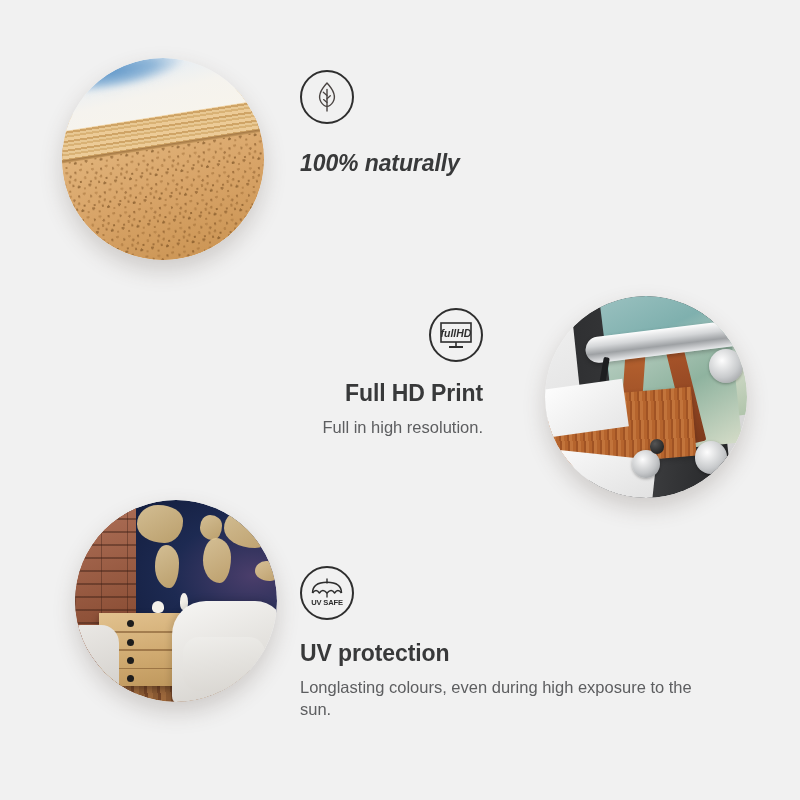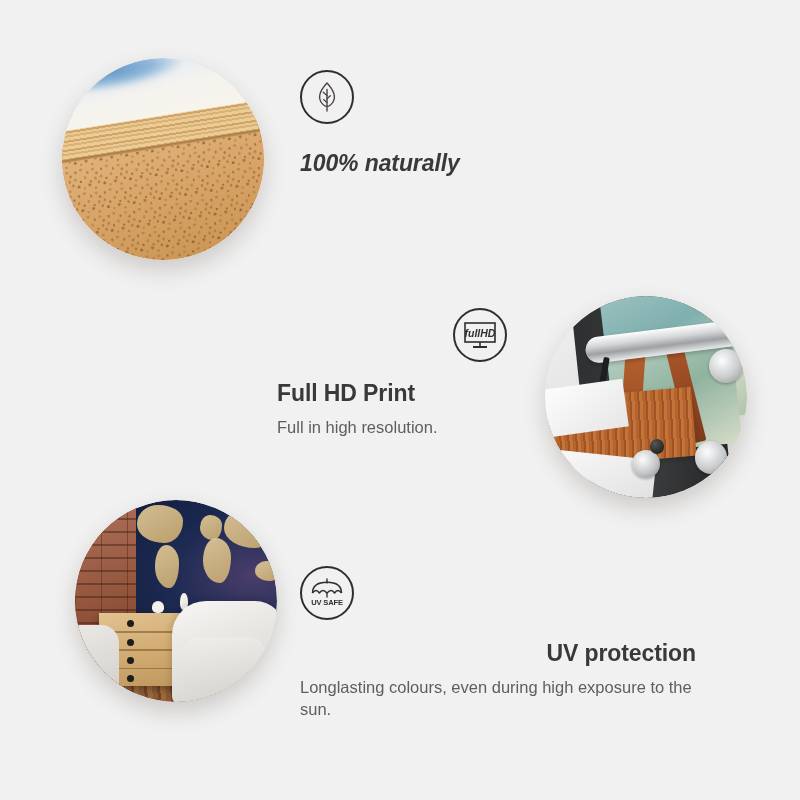--- a/index.html
+++ b/index.html
@@ -186,27 +186,27 @@
     font-size: 16.5px;
     color: #5d5e60;
     line-height: 1.35;
     margin: 0;
   }
 
   #feature-natural      { left: 300px; top: 70px; text-align: left; font-style: italic; }
   #feature-natural .icon-circle { margin-bottom: 26px; }
   #feature-natural .ftitle { margin-bottom: 10px; }
 
-  #feature-fullhd       { left: 277px; top: 308px; width: 230px; }
+  #feature-fullhd       { left: 253px; top: 308px; width: 230px; text-align: right; }
   #feature-fullhd .icon-circle { margin-left: auto; margin-bottom: 18px; }
   #feature-fullhd .ftitle { margin-bottom: 8px; }
 
   #feature-uv           { left: 300px; top: 566px; width: 396px; text-align: left; }
   #feature-uv .icon-circle { margin-bottom: 20px; }
-  #feature-uv .ftitle { margin-bottom: 8px; text-align: right; }
+  #feature-uv .ftitle { margin-bottom: 8px; }
 </style>
 </head>
 <body>
 
 <div class="stage">
 
   <div class="photo" id="photo-cork">
     <div class="inner">
       <div class="cork-grain"></div>
       <div class="cork-wood-edge"></div>

